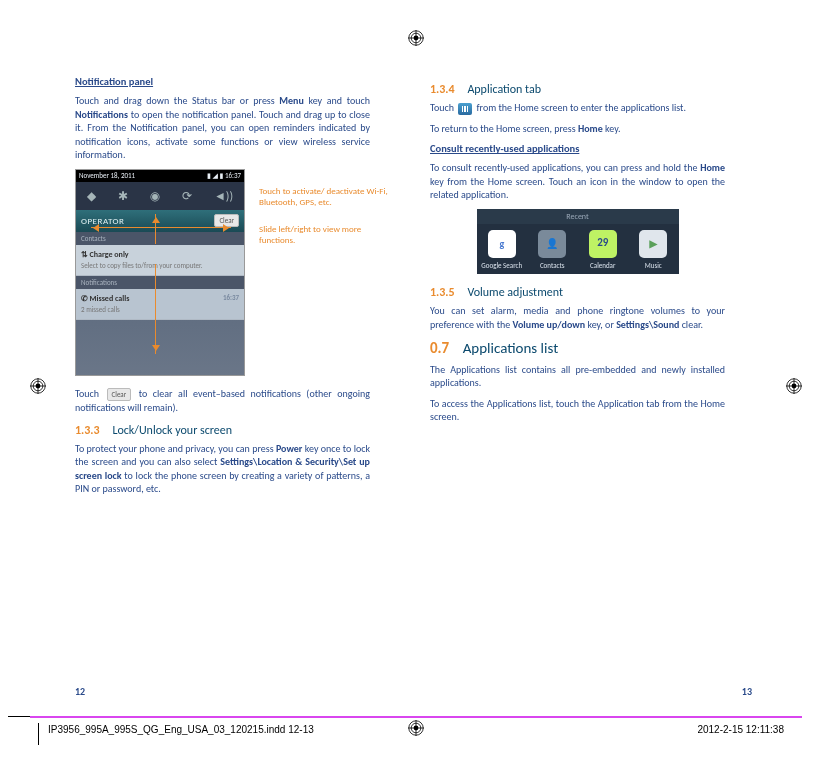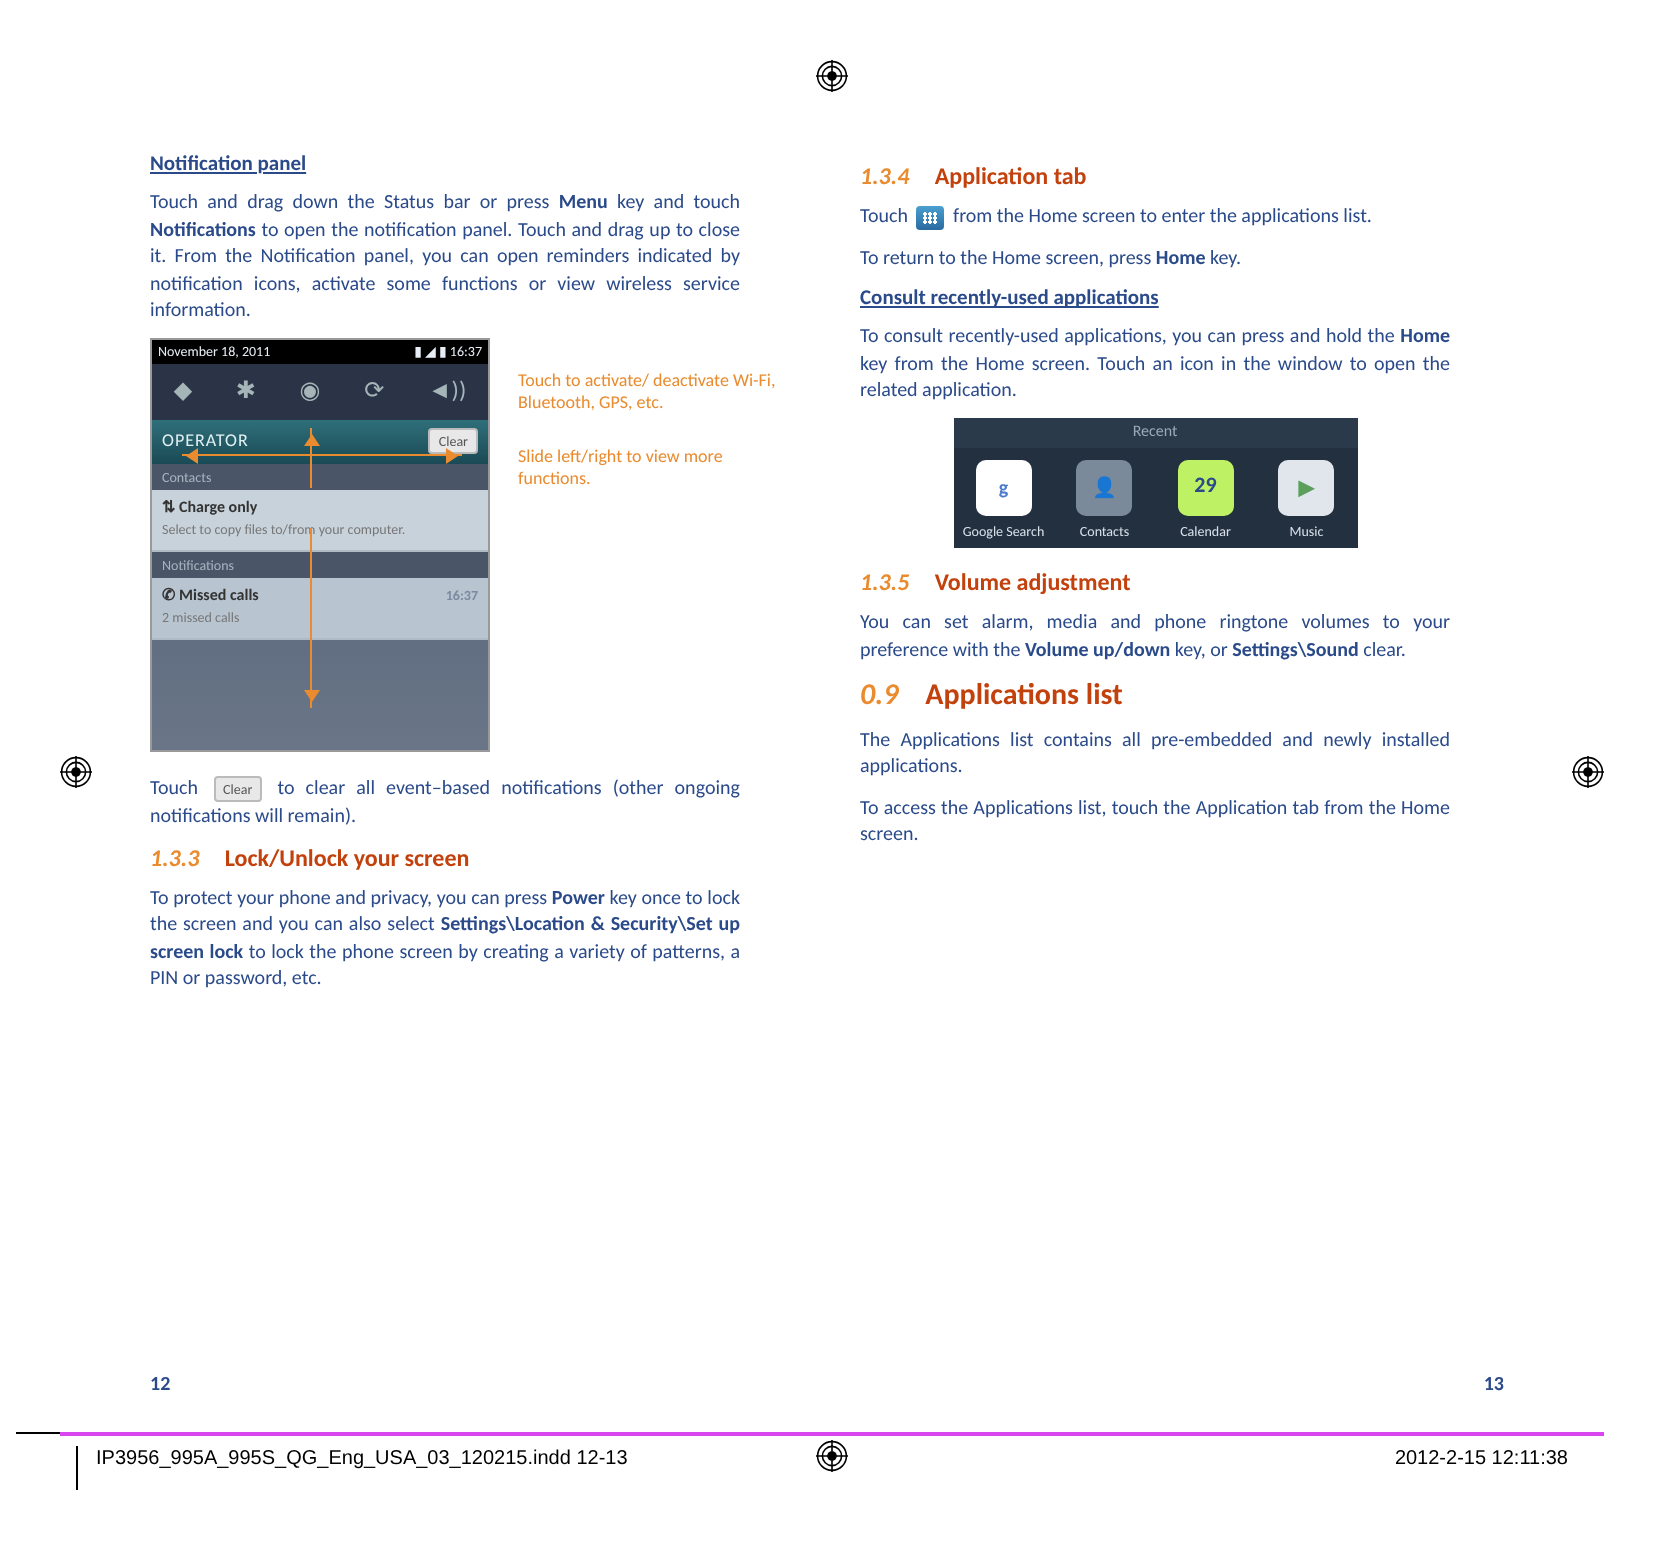--- a/index.html
+++ b/index.html
@@ -20,22 +20,22 @@
   }
   .col {
     position: absolute;
     width: 295px;
     top: 75px;
     line-height: 1.35;
   }
   .col-left { left: 75px; }
   .col-right { left: 430px; }
   .para { margin: 0 0 7px 0; color: #2a4a8a; text-align: justify; }
-  .h-section-num { color: #e98b2e; font-weight: bold; margin-right: 10px; font-style: italic; }
-  .h-section-title { color: #c2410c; font-weight: bold; }
+  .h-section-num { color: #e98b2e; font-weight: bold; margin-right: 10px; }
+  .h-section-title { color: #0c4a6e; font-weight: normal; }
   .h-row { margin: 6px 0 4px 0; font-size: 12px; }
   .h-row.big { font-size: 15px; }
   .h-underline { text-decoration: underline; font-weight: bold; font-size: 10.5px; margin-bottom: 5px; display: block; }
   b { font-weight: bold; }
 
   
   .notif-fig { margin: 4px 0 8px 0; position: relative; height: 210px; }
   .phone {
     position: absolute; left: 0; top: 0;
     width: 168px; height: 205px;
@@ -243,21 +243,21 @@
 
     <div class="h-row">
       <span class="h-section-num">1.3.5</span>
       <span class="h-section-title">Volume adjustment</span>
     </div>
     <p class="para">
       <span>You can set alarm, media and phone ringtone volumes to your preference with the </span><b>Volume up/down</b><span> key, or </span><b>Settings\Sound</b><span> clear.</span>
     </p>
 
     <div class="h-row big">
-      <span class="h-section-num">0.9</span>
+      <span class="h-section-num">0.7</span>
       <span class="h-section-title">Applications list</span>
     </div>
     <p class="para">The Applications list contains all pre-embedded and newly installed applications.</p>
     <p class="para">To access the Applications list, touch the Application tab from the Home screen.</p>
   </div>
 
   <div class="pg-left">12</div>
   <div class="pg-right">13</div>
 
   <div class="footer-bar">

